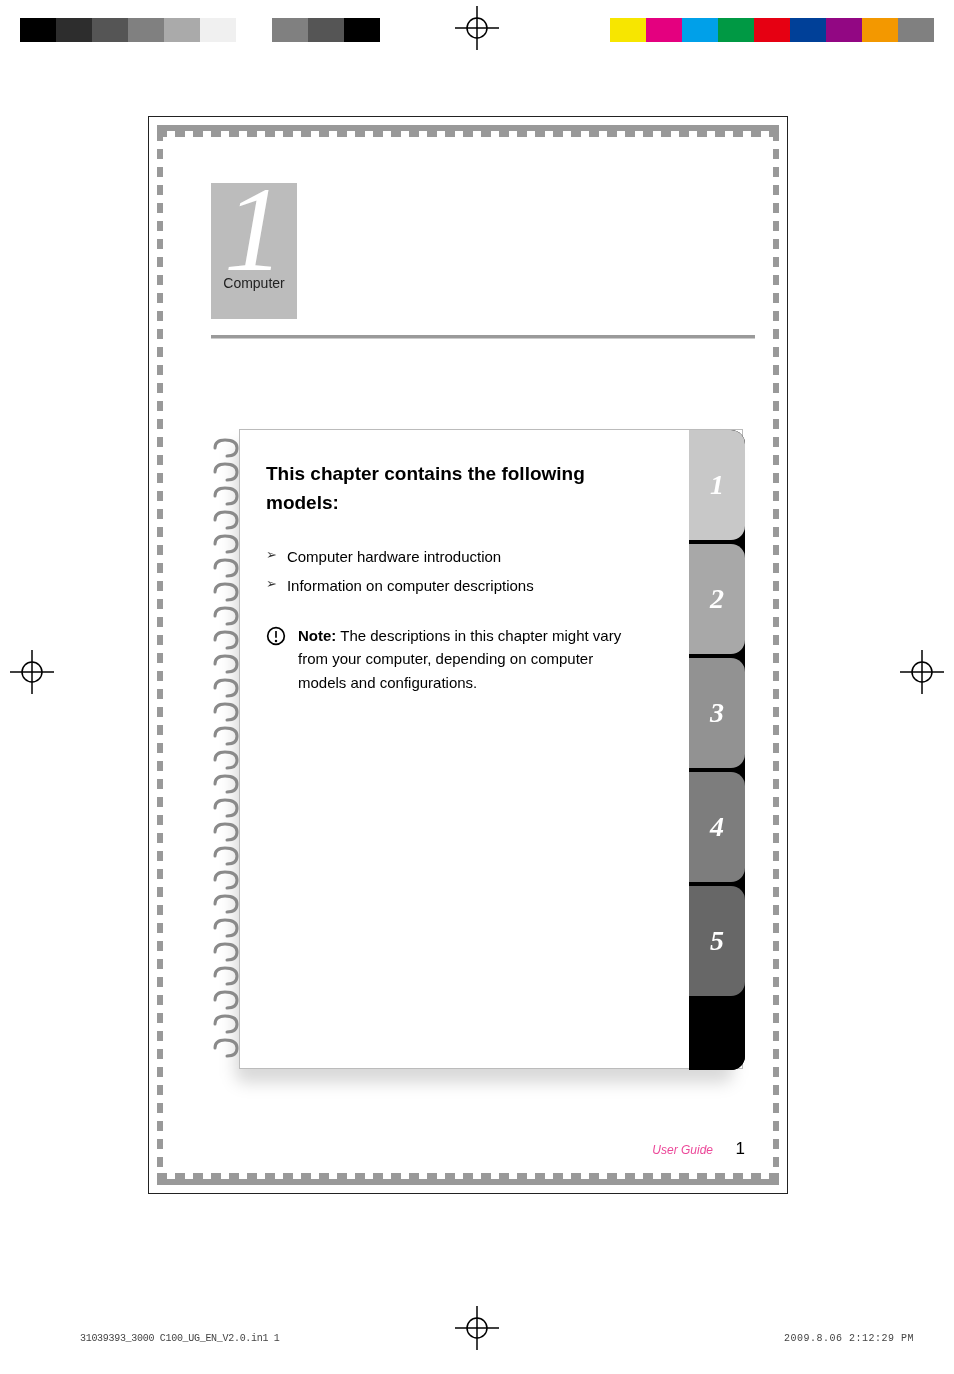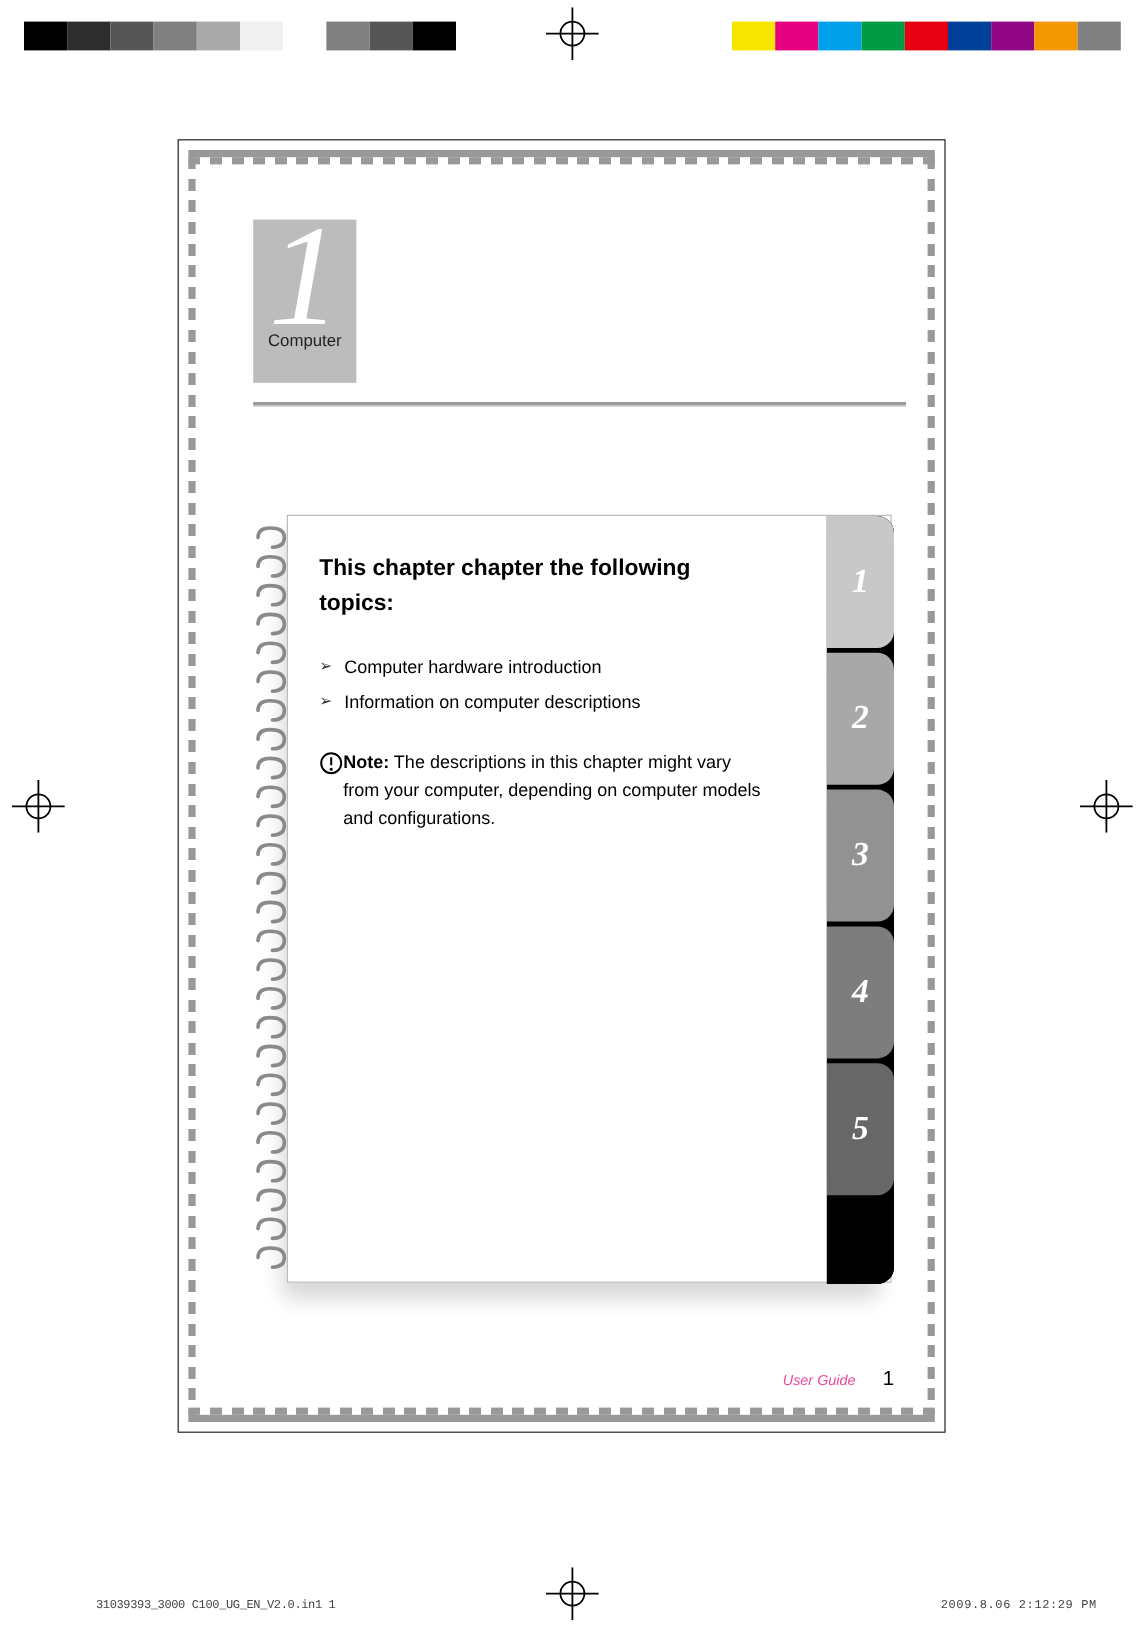--- a/index.html
+++ b/index.html
@@ -166,21 +166,21 @@
     display: flex;
     align-items: flex-start;
     gap: 10px;
   }
   .topic-list li::before {
     content: "➢";
     font-size: 13px;
     color: #333;
   }
 
-  .note-row { display: flex; padding-right: 70px; }
+  .note-row { display: flex; gap: 12px; padding-right: 70px; }
   .note-icon svg { width: 20px; height: 20px; flex-shrink: 0; margin-top: 2px; }
   .note-text { font-size: 15px; line-height: 1.55; }
   .note-text b { font-weight: bold; }
 
   
   .tabs {
     position: absolute;
     top: 0px;
     right: -3px;
     width: 56px;
@@ -404,21 +404,21 @@
 
         <div class="tabs">
           <div class="tab t1">1</div>
           <div class="tab t2">2</div>
           <div class="tab t3">3</div>
           <div class="tab t4">4</div>
           <div class="tab t5">5</div>
           <div class="tab-filler"></div>
         </div>
 
-        <div class="panel-heading">This chapter chapter the following topics:</div>
+        <div class="panel-heading">This chapter contains the following models:</div>
 
         <ul class="topic-list">
           <li>
               <span>Computer hardware introduction</span>
             </li>
           <li>
               <span>Information on computer descriptions</span>
             </li>
         </ul>
 

